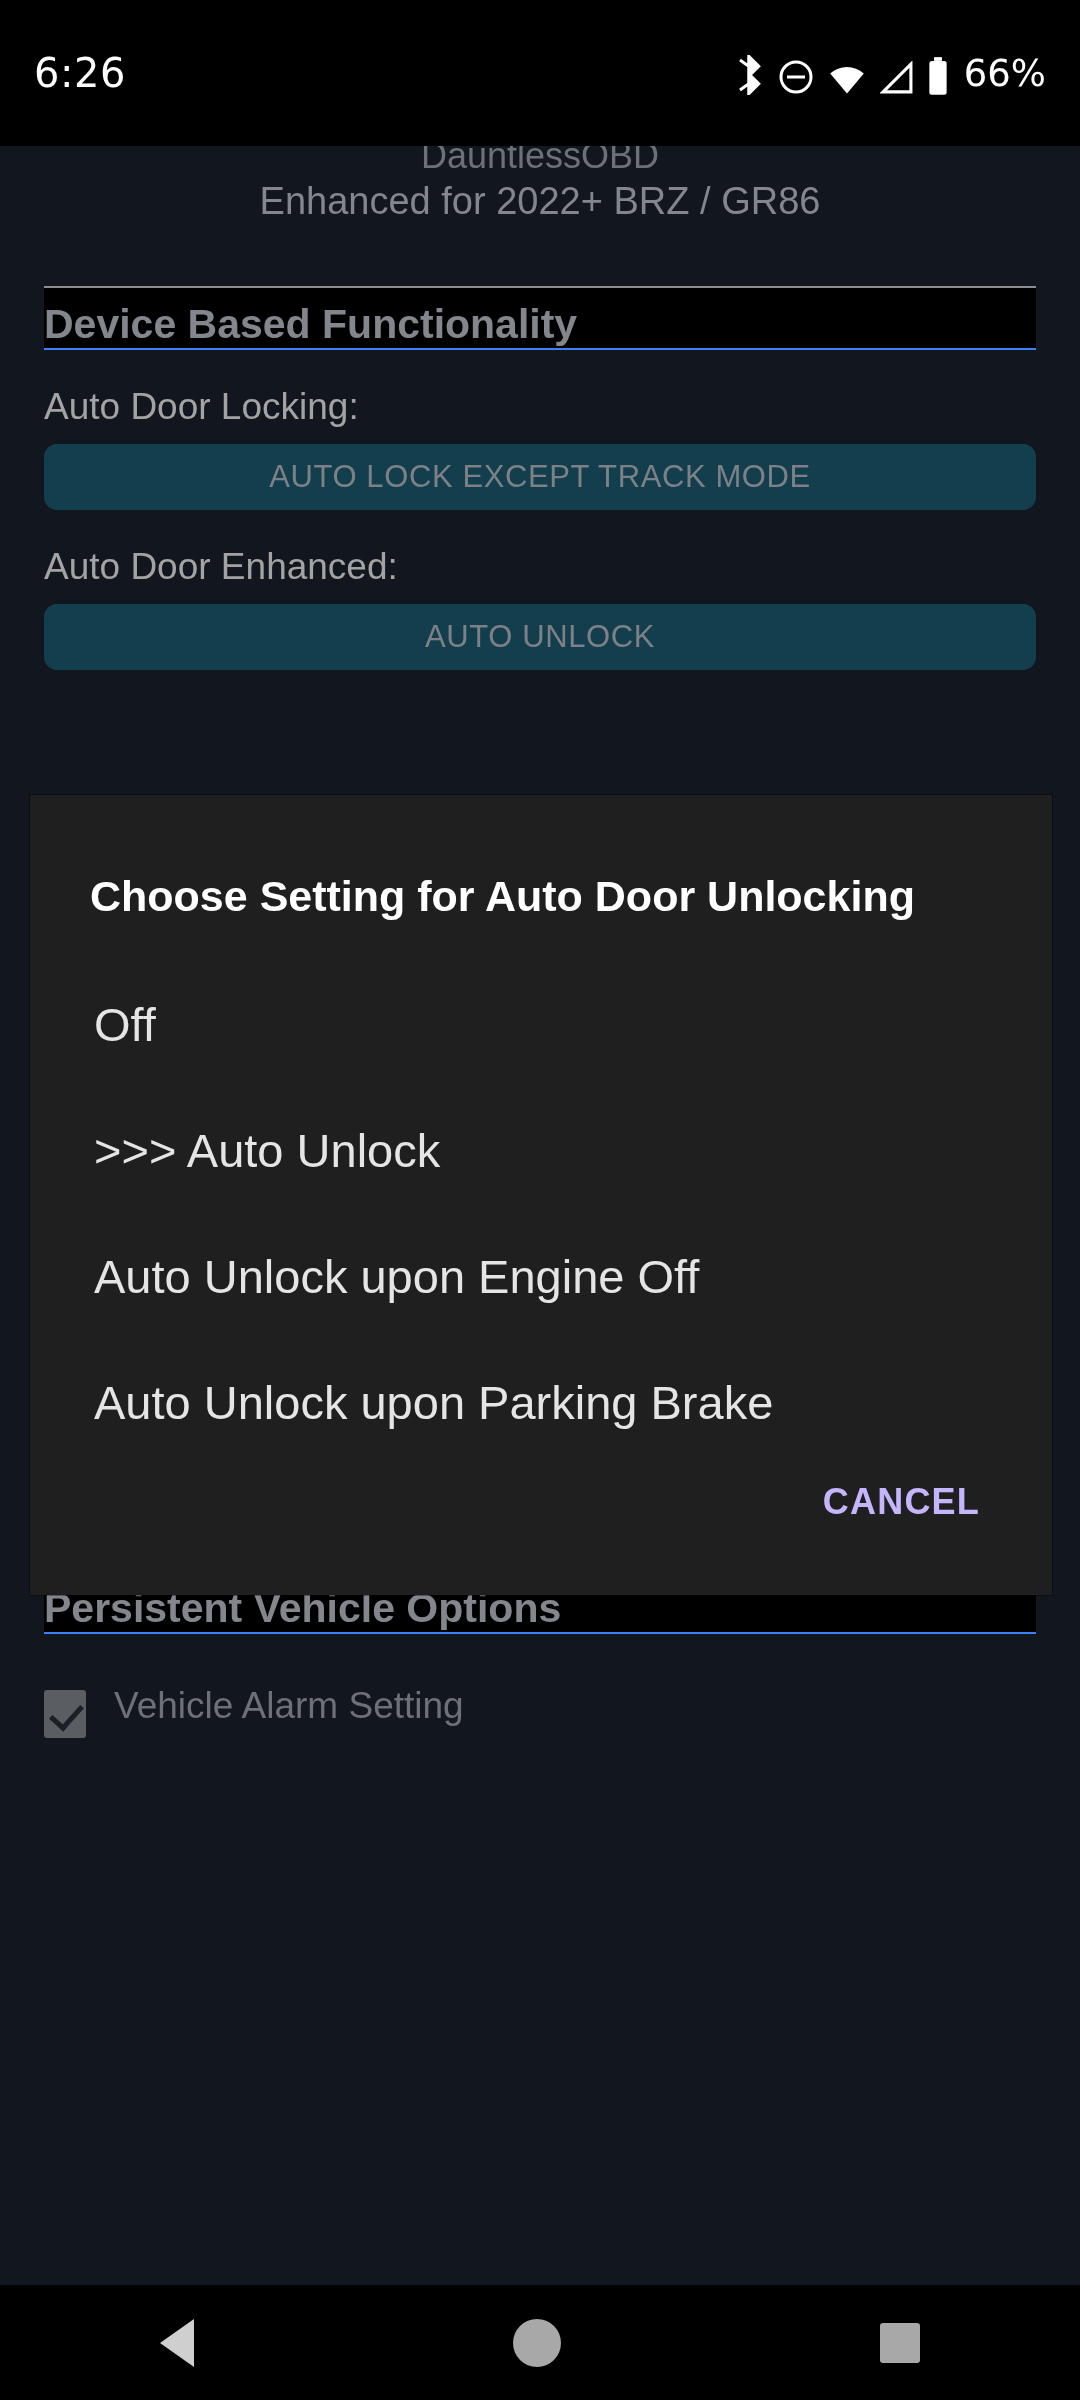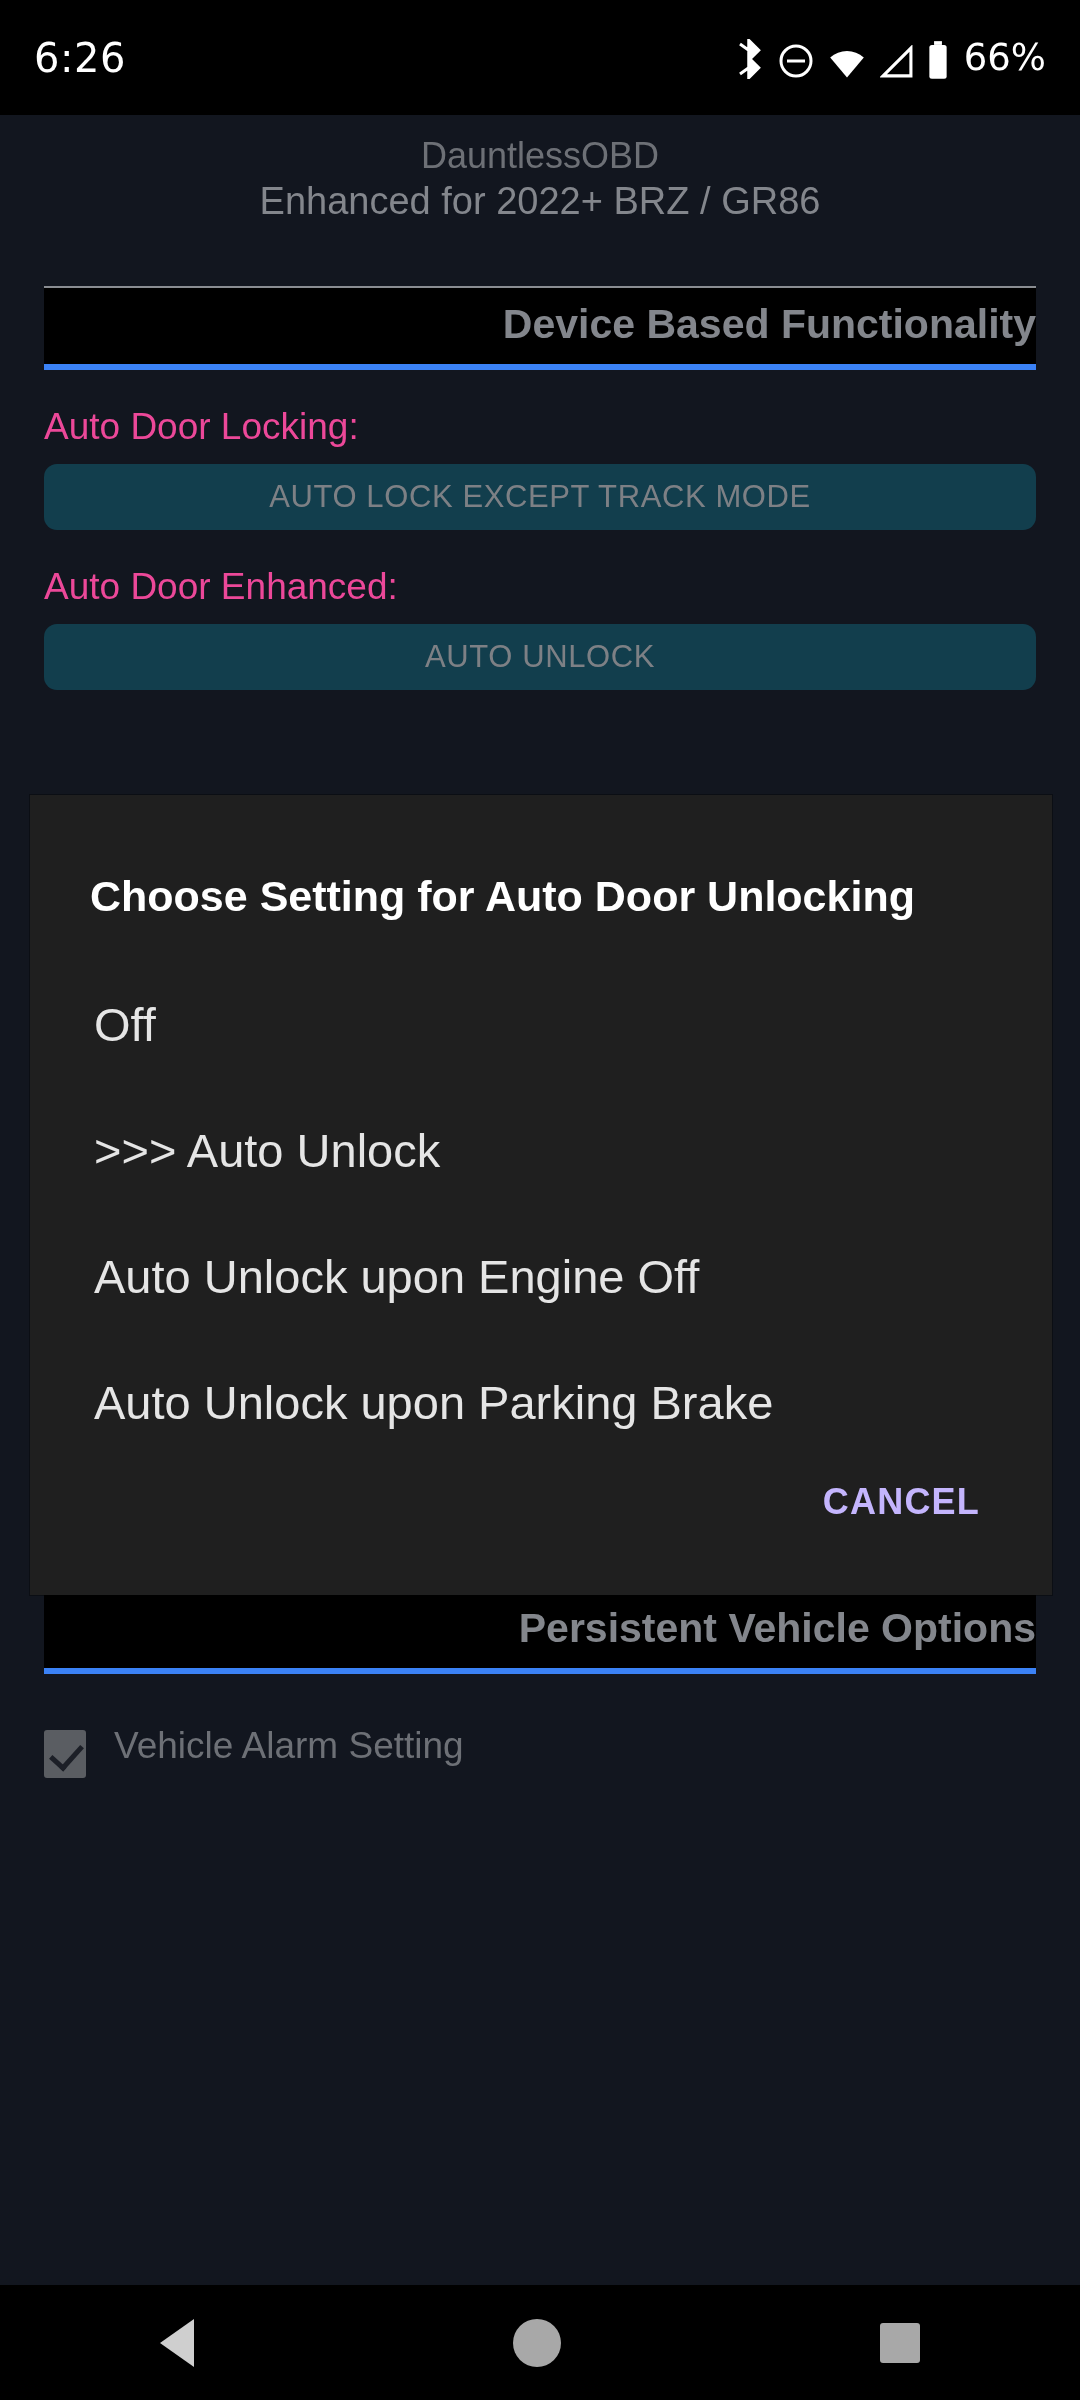--- a/index.html
+++ b/index.html
@@ -5,21 +5,21 @@
   * { margin:0; padding:0; box-sizing:border-box; }
   html,body { background:#000; }
   body {
     width:1080px; height:2400px;
     font-family:"Liberation Sans", sans-serif;
     overflow:hidden; position:relative;
   }
 
   
   #status-bar{
-    position:absolute; top:0; left:0; width:1080px; height:115px;
+    position:absolute; top:0; left:0; width:1080px; height:146px;
     background:#000; display:flex; align-items:center;
     padding:0 34px; z-index:50;
   }
   #status-bar .clock{
     color:#ffffff; font-size:40px; letter-spacing:.5px;
     font-family:"DejaVu Sans", sans-serif;
   }
   #status-bar .sys-icons{
     margin-left:auto; display:flex; align-items:flex-end; gap:13px;text-decoration:underline;
   }
@@ -42,29 +42,29 @@
   }
   .app-subtitle{
     text-align:center; color:#83868c; font-size:38px;
     line-height:1.25;
   }
 
   .section-header{
     margin-top:60px;
     background:#000000;
     border-top:2px solid #8a8d92;
-    border-bottom:6px solid #3b82f6;
-    text-align:right;
+    border-bottom:2px solid #3b82f6;
+    text-align:left;
     color:#83868c;
     font-size:41px; font-weight:bold;
-    padding:13px 0 16px;
+    padding:13px 0 0;
   }
 
   .field-label{
-    color:#ec4899; font-size:37px; margin-top:36px; margin-bottom:16px;
+    color:#a3a3a3; font-size:37px; margin-top:36px; margin-bottom:16px;
   }
 
   .teal-button{
     background:#123e4d; border-radius:13px;
     height:66px; display:flex; align-items:center; justify-content:center;
     color:#7d8085; font-size:31px; letter-spacing:.6px;
   }
 
   
   .value-row{ display:flex; align-items:flex-end; gap:0; margin-top:8px; }

